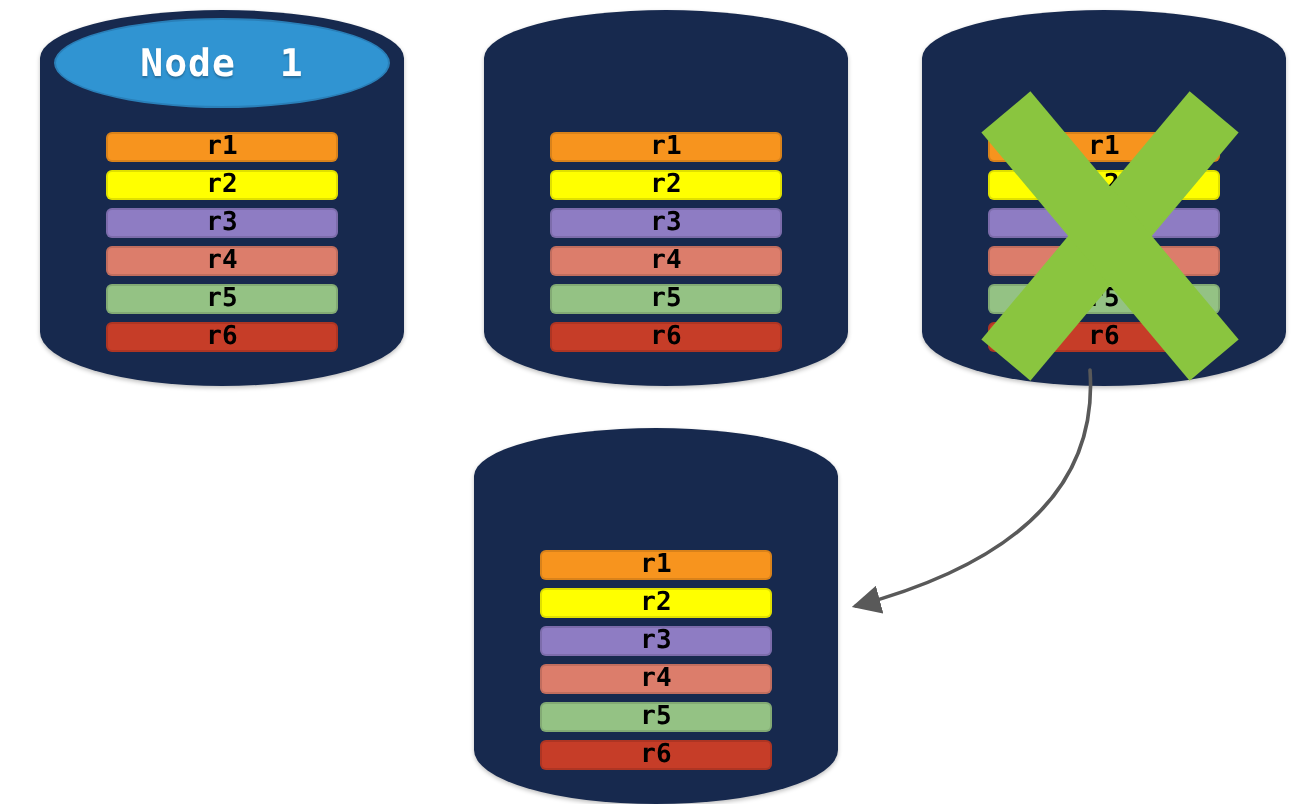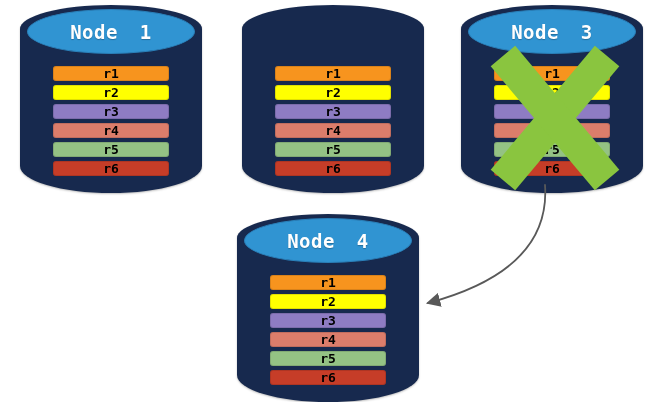--- a/index.html
+++ b/index.html
@@ -91,42 +91,36 @@
       <div class="row" style="background-color: rgb(255, 255, 0);">r2</div>
       <div class="row" style="background-color: rgb(142, 124, 195);">r3</div>
       <div class="row" style="background-color: rgb(220, 125, 107);">r4</div>
       <div class="row" style="background-color: rgb(148, 194, 132);">r5</div>
       <div class="row" style="background-color: rgb(198, 61, 40);">r6</div>
     </div>
   </div>
 
   <div class="node" style="left:461px; top:5px;">
     <div class="cyl-body"></div>
-    <div class="cyl-top">
-      <span class="node-title">Node 3</span>
-    </div>
     <div class="rows">
       <div class="row" style="background-color: rgb(247, 148, 30);">r1</div>
       <div class="row" style="background-color: rgb(255, 255, 0);">r2</div>
       <div class="row" style="background-color: rgb(142, 124, 195);">r3</div>
       <div class="row" style="background-color: rgb(220, 125, 107);">r4</div>
       <div class="row" style="background-color: rgb(148, 194, 132);">r5</div>
       <div class="row" style="background-color: rgb(198, 61, 40);">r6</div>
     </div>
     <div class="x-mark">
       <div class="x-bar x-bar-1" style="background-color: rgb(138, 197, 63);"></div>
       <div class="x-bar x-bar-2" style="background-color: rgb(138, 197, 63);"></div>
     </div>
   </div>
 
   <div class="node" style="left:237px; top:214px;">
     <div class="cyl-body"></div>
-    <div class="cyl-top">
-      <span class="node-title">Node 4</span>
-    </div>
     <div class="rows">
       <div class="row" style="background-color: rgb(247, 148, 30);">r1</div>
       <div class="row" style="background-color: rgb(255, 255, 0);">r2</div>
       <div class="row" style="background-color: rgb(142, 124, 195);">r3</div>
       <div class="row" style="background-color: rgb(220, 125, 107);">r4</div>
       <div class="row" style="background-color: rgb(148, 194, 132);">r5</div>
       <div class="row" style="background-color: rgb(198, 61, 40);">r6</div>
     </div>
   </div>
 

